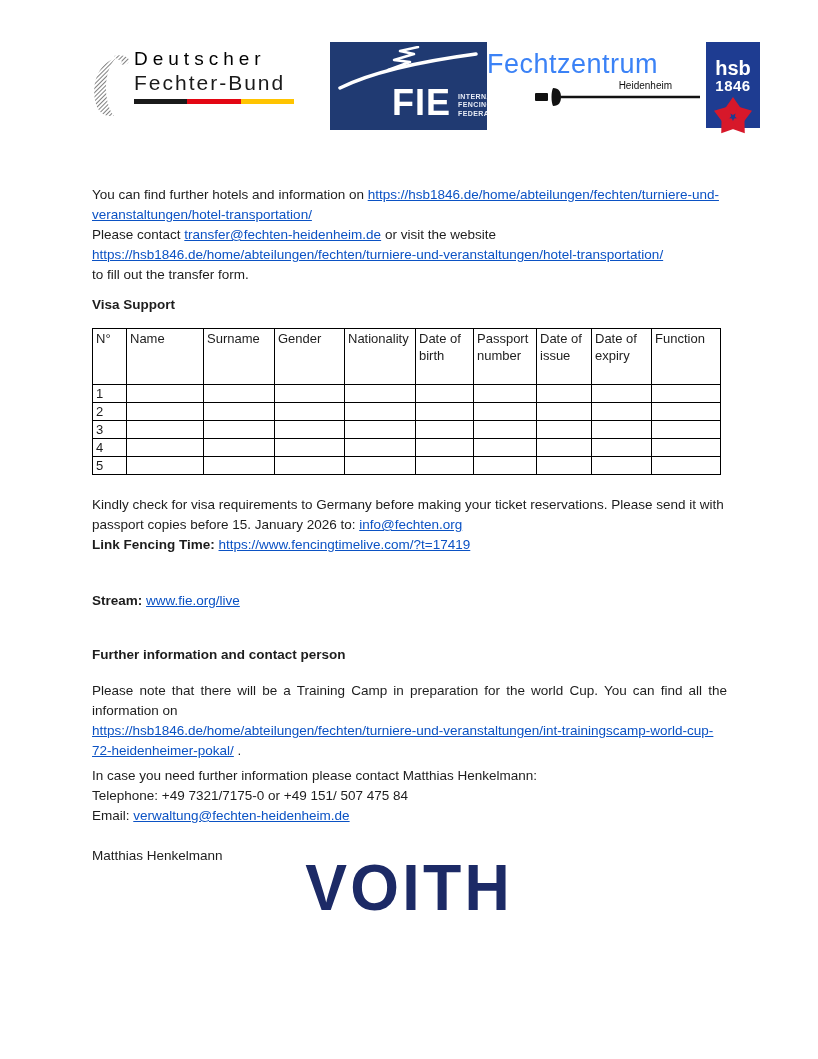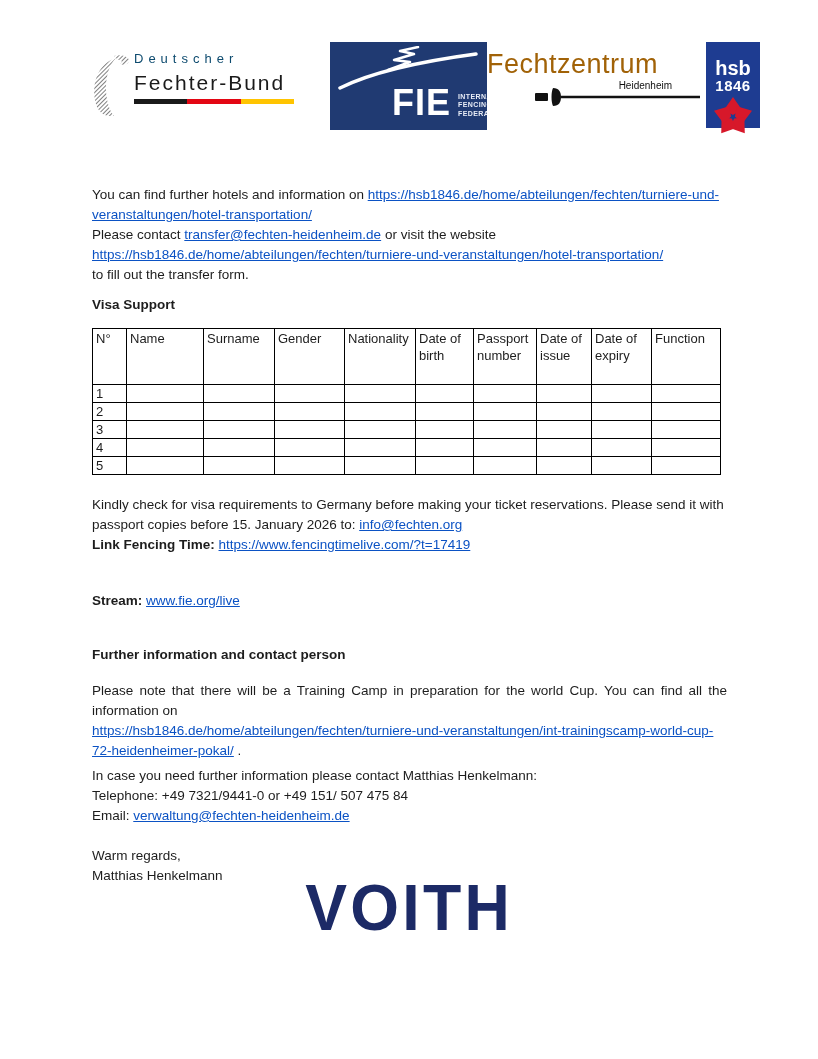--- a/index.html
+++ b/index.html
@@ -12,35 +12,35 @@
   }
   a.lnk { color:#0b52c4; text-decoration:underline; overflow-wrap:anywhere; cursor:pointer; }
   .bold { font-weight:bold; }
 
   
   .logo-header { position:relative; height:130px; }
   .dfb { position:absolute; left:90px; top:48px; width:195px; }
   .dfb-inner { display:flex; align-items:flex-start; }
   .dfb-mask { flex:0 0 auto; margin-top:6px; }
   .dfb-text { margin-left:4px; }
-  .dfb-l1 { font-size:13px; letter-spacing:5px; line-height:22px; color:#0c4a6e; }
+  .dfb-l1 { font-size:19px; letter-spacing:5px; line-height:22px; color:#000000; }
   .dfb-l2 { font-size:21px; letter-spacing:2px; line-height:25px; color:#1a1a1a; }
   .dfb-flag { display:flex; height:5px; width:160px; margin-top:4px; }
   .dfb-flag span { flex:1; }
 
   .fie { position:absolute; left:330px; top:42px; width:157px; height:88px;
          background:#203a72; color:#fff; overflow:hidden; }
   .fie-swash { position:absolute; left:6px; top:4px; }
   .fie-row { position:absolute; left:14px; top:44px; display:flex; align-items:flex-end;margin-left:48px; }
   .fie-acronym { font-size:36px; font-weight:bold; line-height:34px; letter-spacing:1px; }
   .fie-sub { width:64px; margin-left:7px; margin-bottom:2px; font-size:7px;
              line-height:8.5px; letter-spacing:0.4px; font-weight:bold; color:#e8ecf6; }
 
   .fz { position:absolute; left:487px; top:50px; width:213px; }
-  .fz-l1 { font-size:27px; line-height:28px; color:#a16207; letter-spacing:0.5px; }
+  .fz-l1 { font-size:27px; line-height:28px; color:#3b82f6; letter-spacing:0.5px; }
   .fz-sword { position:relative; height:26px; }
   .fz-l2 { position:absolute; right:28px; top:-2px; font-size:10px; color:#101010; }
   .fz-epee { position:absolute; left:48px; top:10px; }
 
   .hsb { position:absolute; left:706px; top:42px; width:54px; height:86px;
          background:#1e3c91; color:#fff; text-align:center; }
   .hsb-l1 { font-size:20px; font-weight:bold; line-height:19px; padding-top:17px; }
   .hsb-l2 { font-size:15px; font-weight:bold; line-height:15px; letter-spacing:0.5px; }
   .hsb-emblem { margin-top:2px; }
 
@@ -278,28 +278,27 @@
 
     <p class="further-heading">Further information and contact person</p>
 
     <p class="para-camp">
       <span class="seg">Please note that there will be a Training Camp in preparation for the world Cup. You can find all the information on</span>
       <span class="seg"><a class="lnk">https://hsb1846.de/home/abteilungen/fechten/turniere-und-veranstaltungen/int-trainingscamp-world-cup-72-heidenheimer-pokal/</a><span> .</span></span>
     </p>
 
     <p class="para-contact">
       <span class="seg">In case you need further information please contact Matthias Henkelmann:</span>
-      <span class="seg">Telephone: +49 7321/9441-0 or +49 151/ 507 475 84</span>
+      <span class="seg">Telephone: +49 7321/7175-0 or +49 151/ 507 475 84</span>
       <span class="seg">
         <span>Email: </span><a class="lnk">verwaltung@fechten-heidenheim.de</a>
       </span>
     </p>
 
     <p class="para-closing">
-      <span class="seg">Warm regards,</span>
       <span class="seg">Matthias Henkelmann</span>
     </p>
 
     <div class="voith">
       <span class="voith-text">VOITH</span>
     </div>
 
   </main>
 </div>
 

